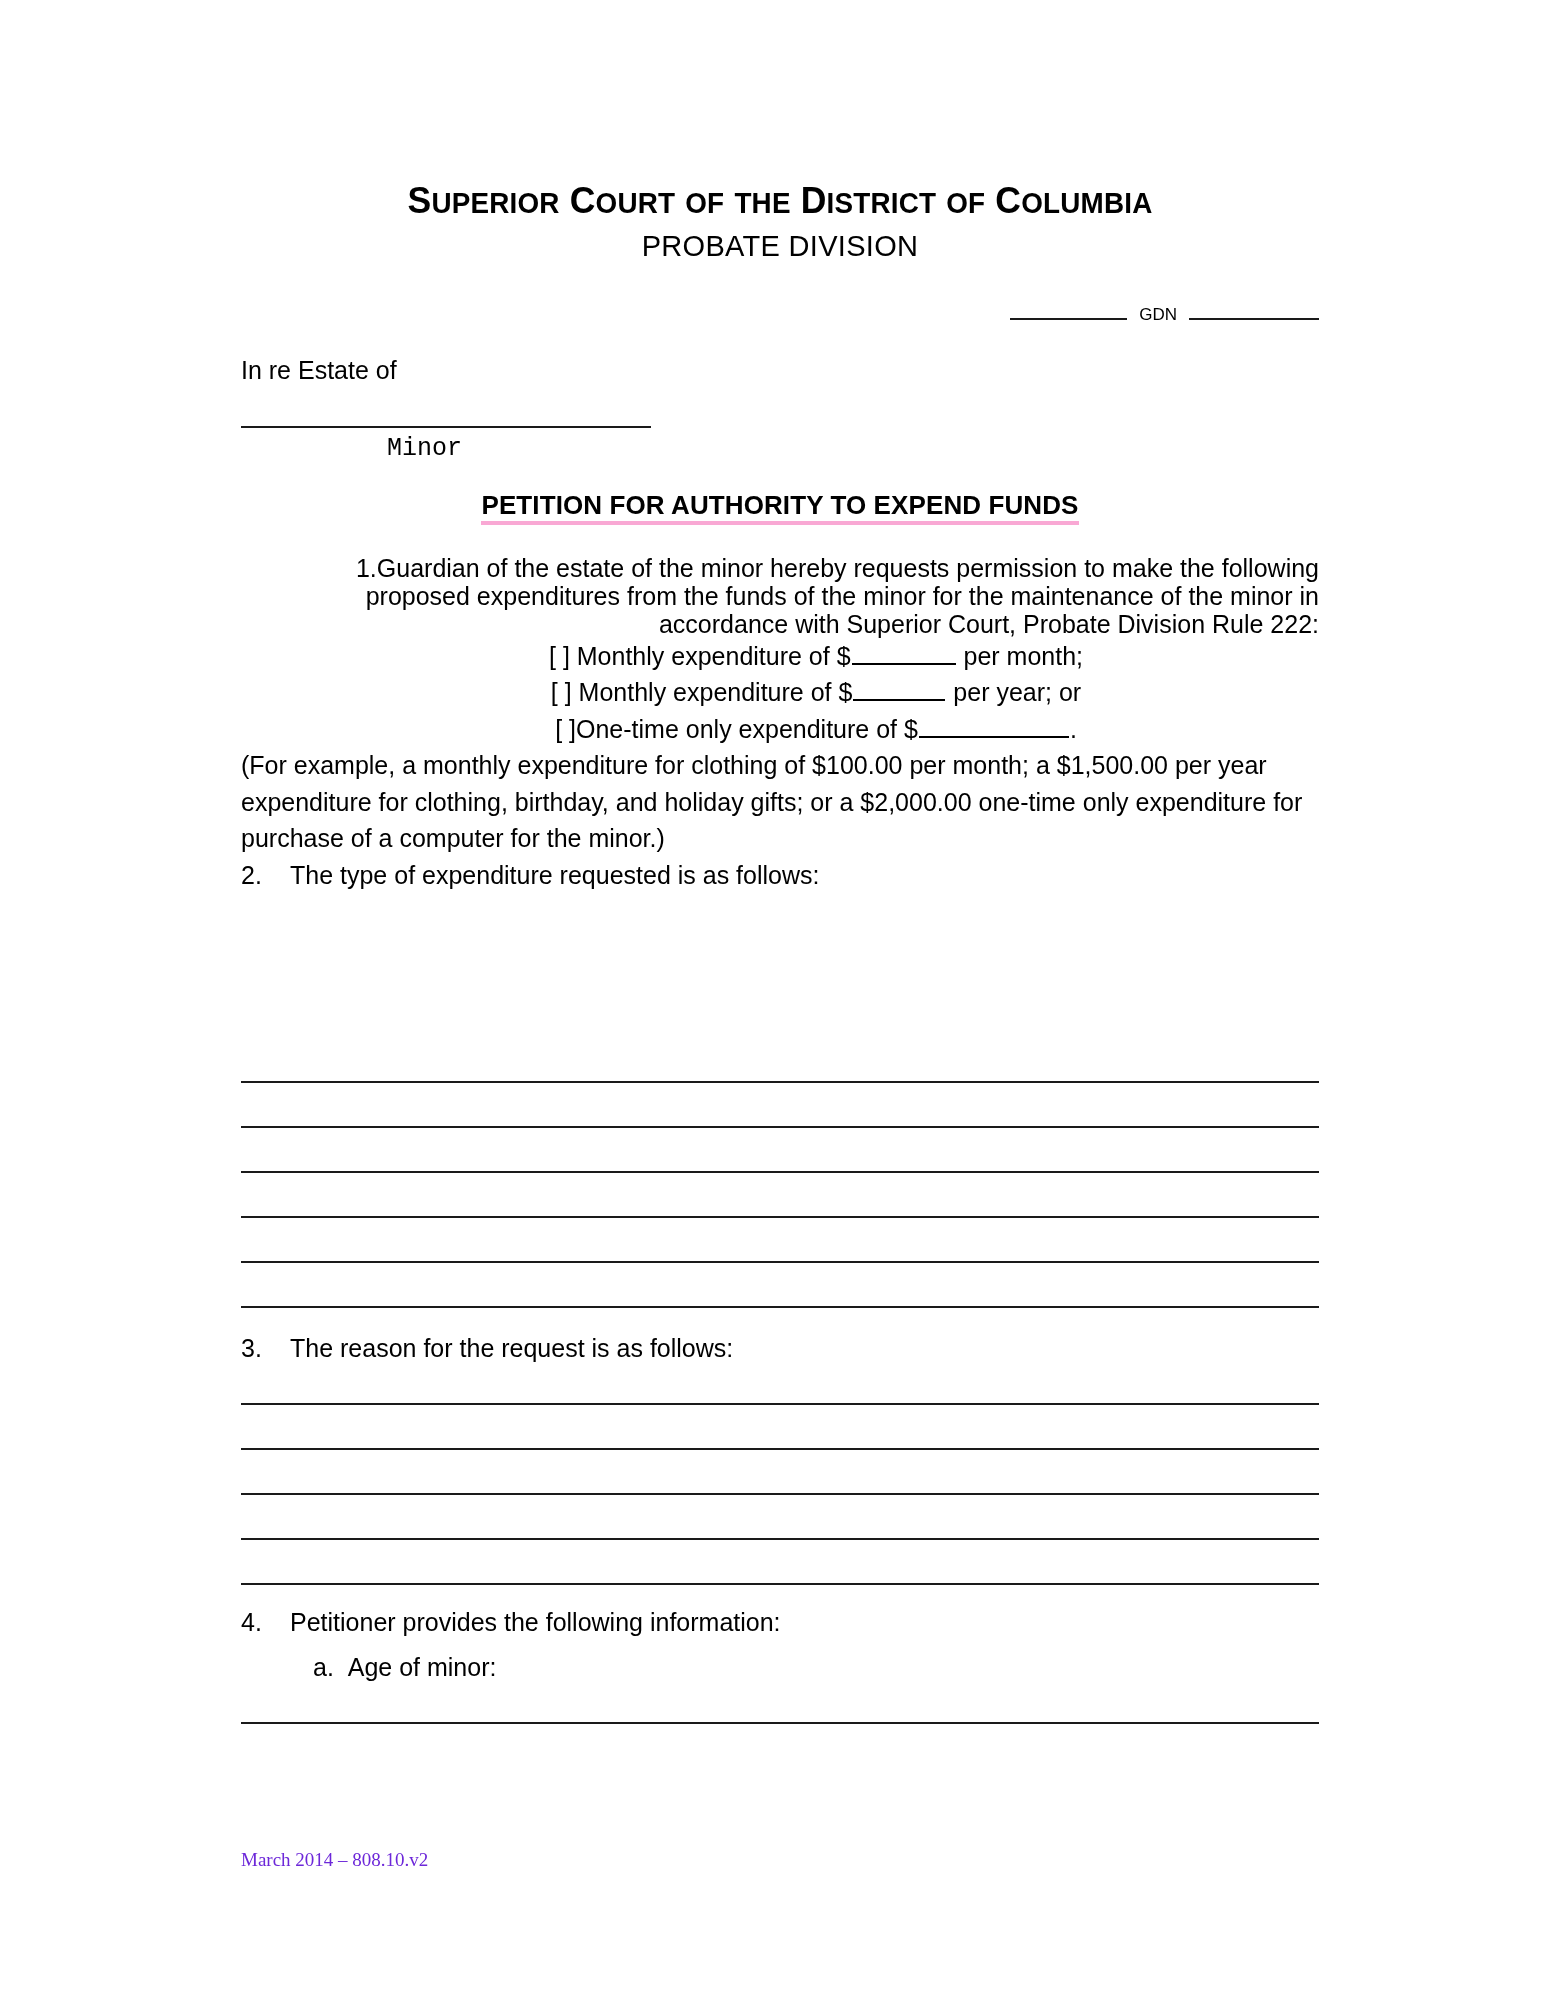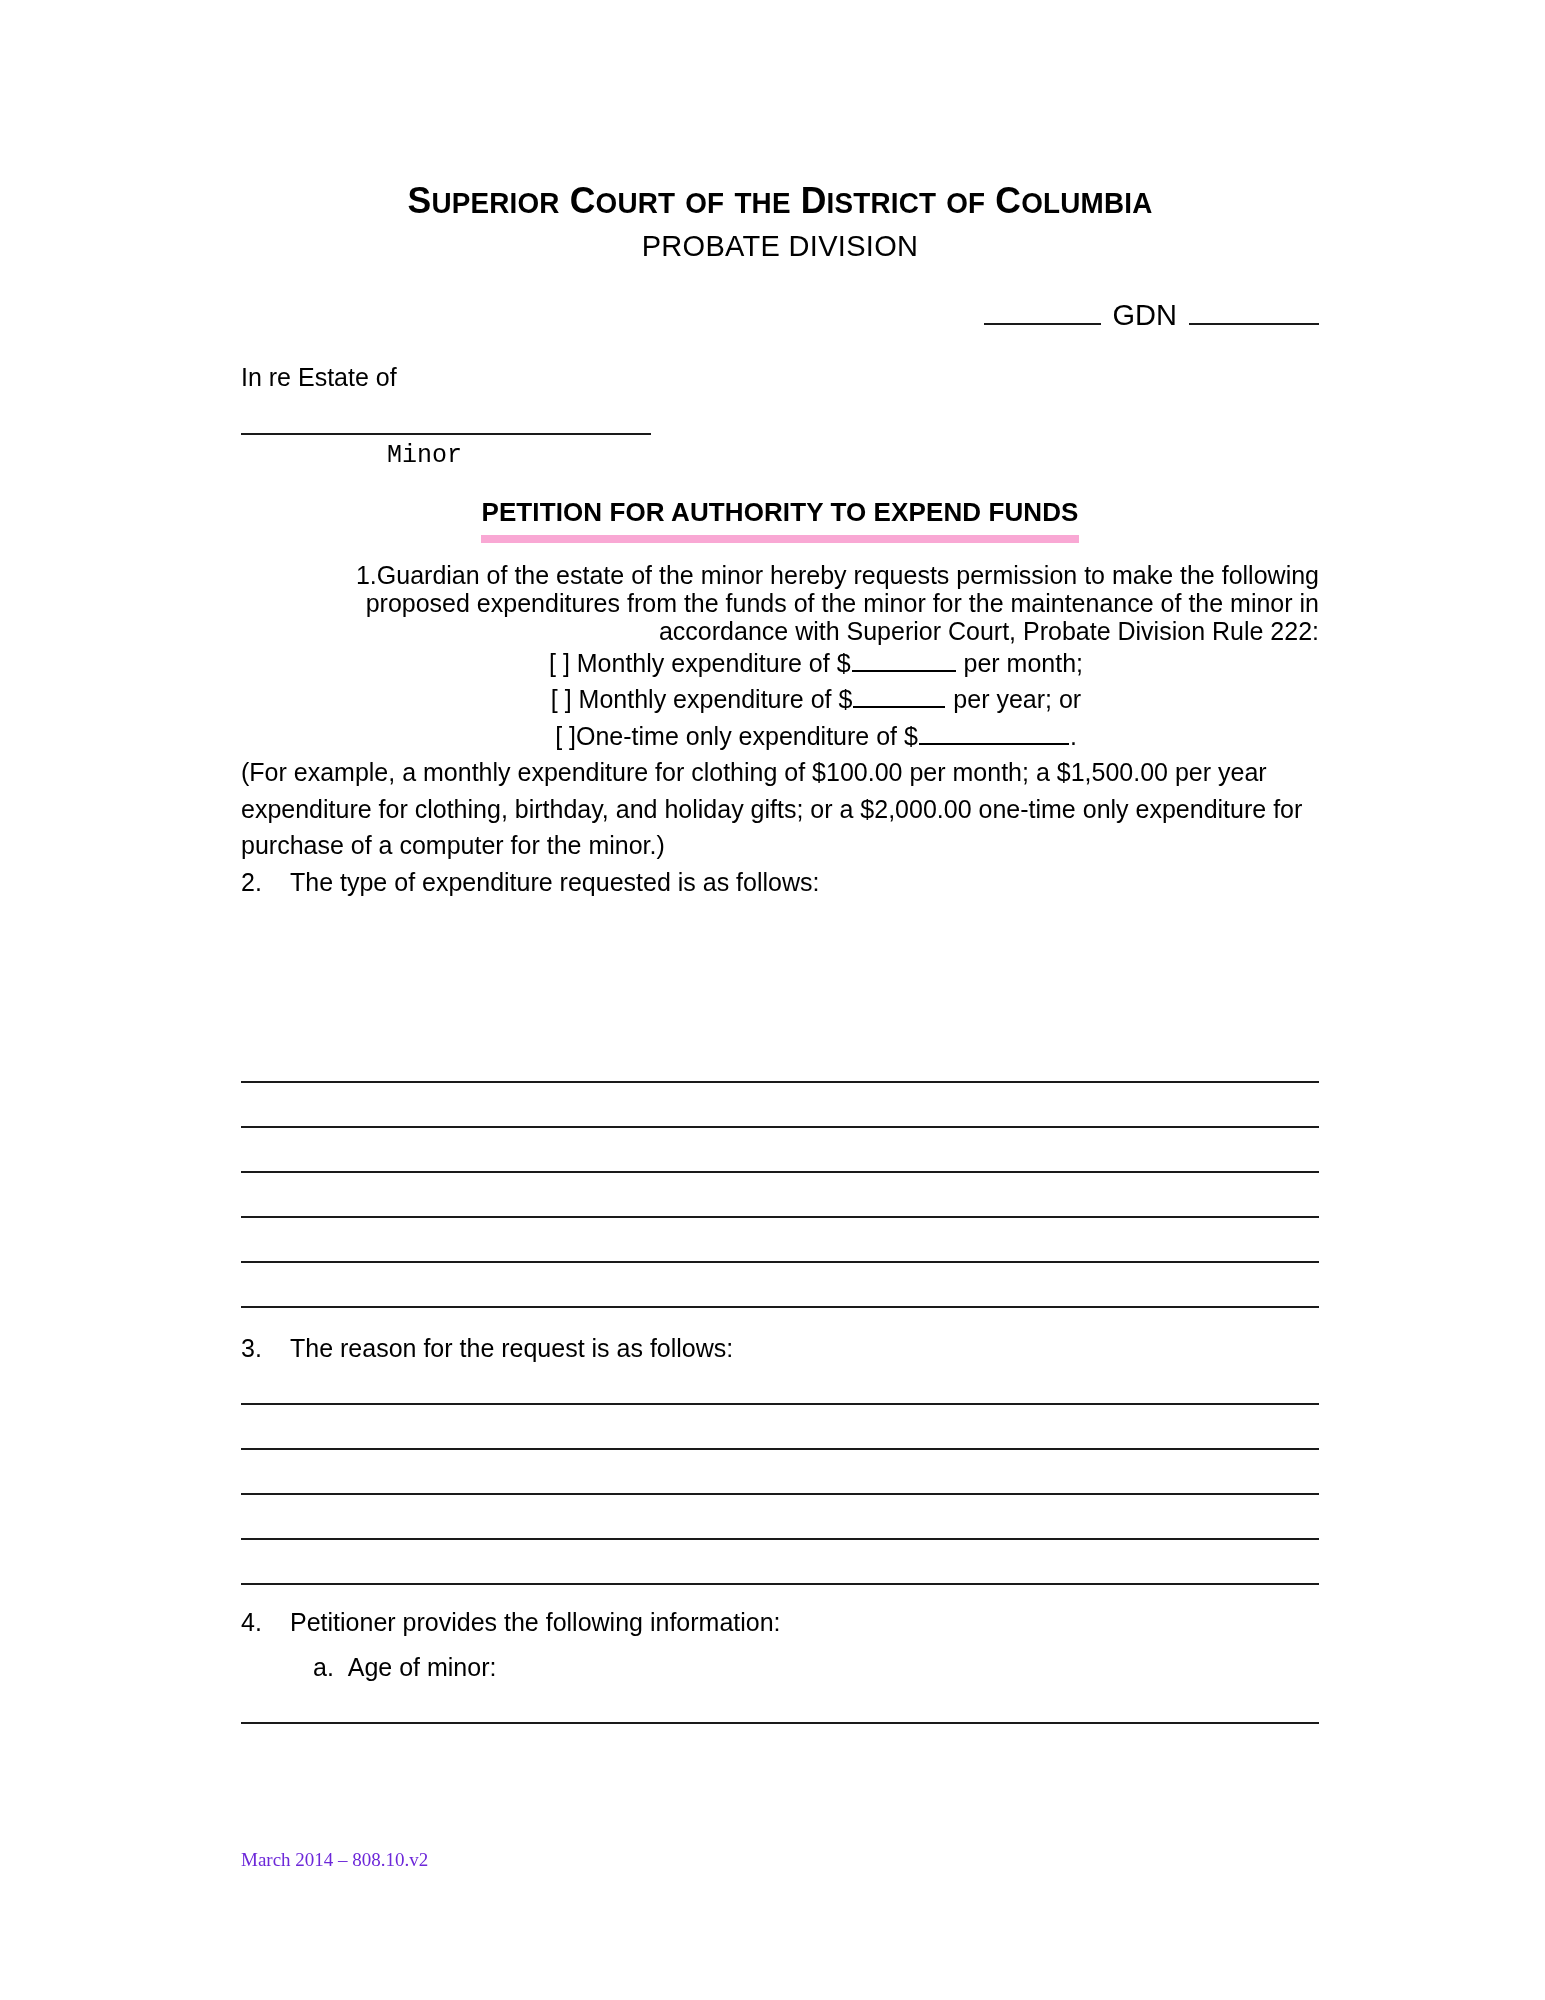--- a/index.html
+++ b/index.html
@@ -53,21 +53,21 @@
     font-size: 29px;
     margin-top: 9px;
     letter-spacing: 0.3px;
     font-weight: normal;
   }
 
   
   .gdn-row {
     margin-top: 36px;
     text-align: right;
-    font-size: 29px;
+    font-size: 17px;
     white-space: nowrap;
   }
   .gdn-row .blank-under {
     display: inline-block;
     border-bottom: 2px solid #1a1a1a;
     height: 19px;
     vertical-align: baseline;
   }
   .gdn-row .blank-left  { width: 117px; }
   .gdn-row .blank-right { width: 130px; }
@@ -93,22 +93,22 @@
 
   
   .petition-heading {
     text-align: center;
     font-weight: bold;
     font-size: 26px;
     margin-top: 27px;
     letter-spacing: 0.1px;
   }
   .petition-heading span {
-    border-bottom: 8px solid #f9a8d4;
-    padding-bottom: 8px;
+    border-bottom: 4px solid #f9a8d4;
+    padding-bottom: 1px;
   }
 
   
   .body-block {
     margin-top: 33px;
     font-size: 25px;
     line-height: 36.5px;
   }
   .para {
     font-size: 25px;

